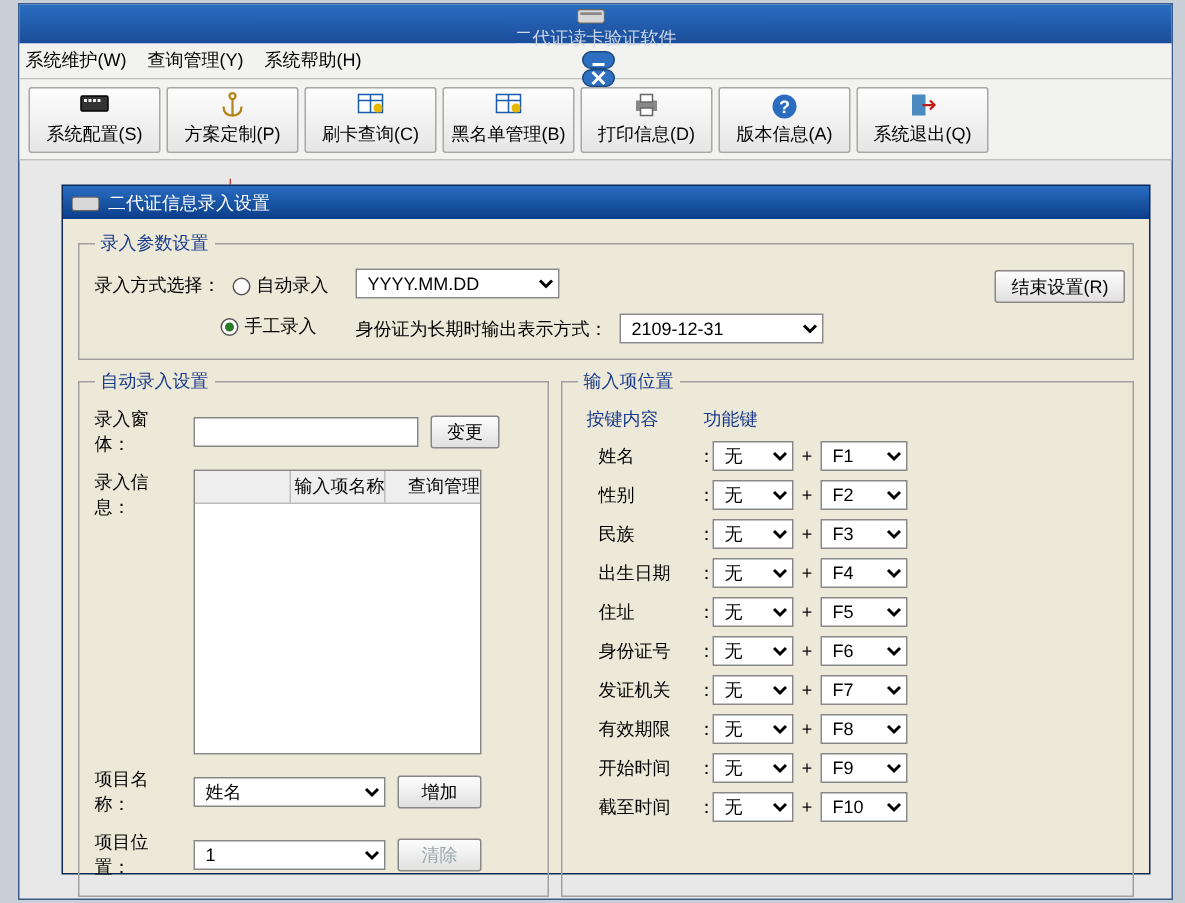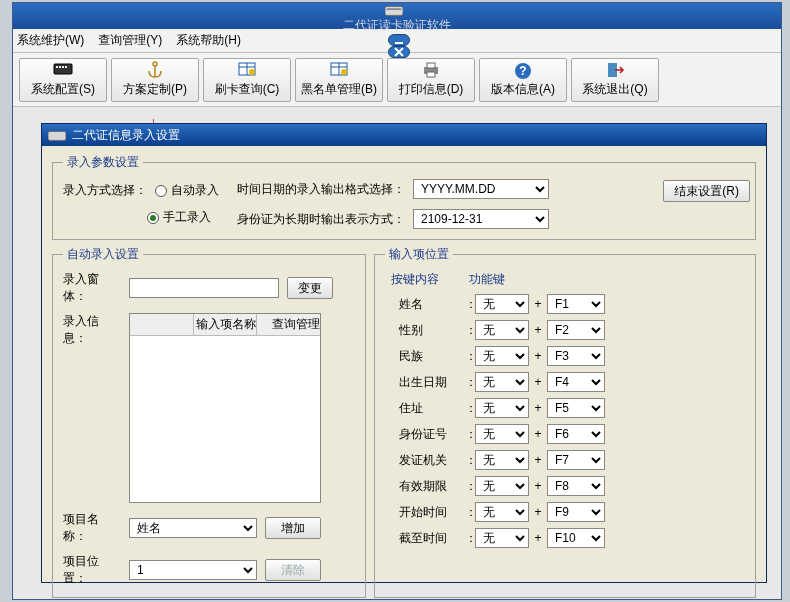--- a/index.html
+++ b/index.html
@@ -175,21 +175,20 @@
             </div>
             <div class="row" style="padding-left:84px;">
               <span class="radio-outer">
                   <span class="radio-dot checked"></span>
                   <span>手工录入</span>
                 </span>
             </div>
           </div>
           <div class="params-col">
             <div class="row">
-              <span>时间日期的录入输出格式选择：</span>
               <select style="width:136px"><option>YYYY.MM.DD</option></select>
             </div>
             <div class="row">
               <span>身份证为长期时输出表示方式：</span>
               <select style="width:136px"><option>2109-12-31</option></select>
             </div>
           </div>
         </div>
       </fieldset>
 

